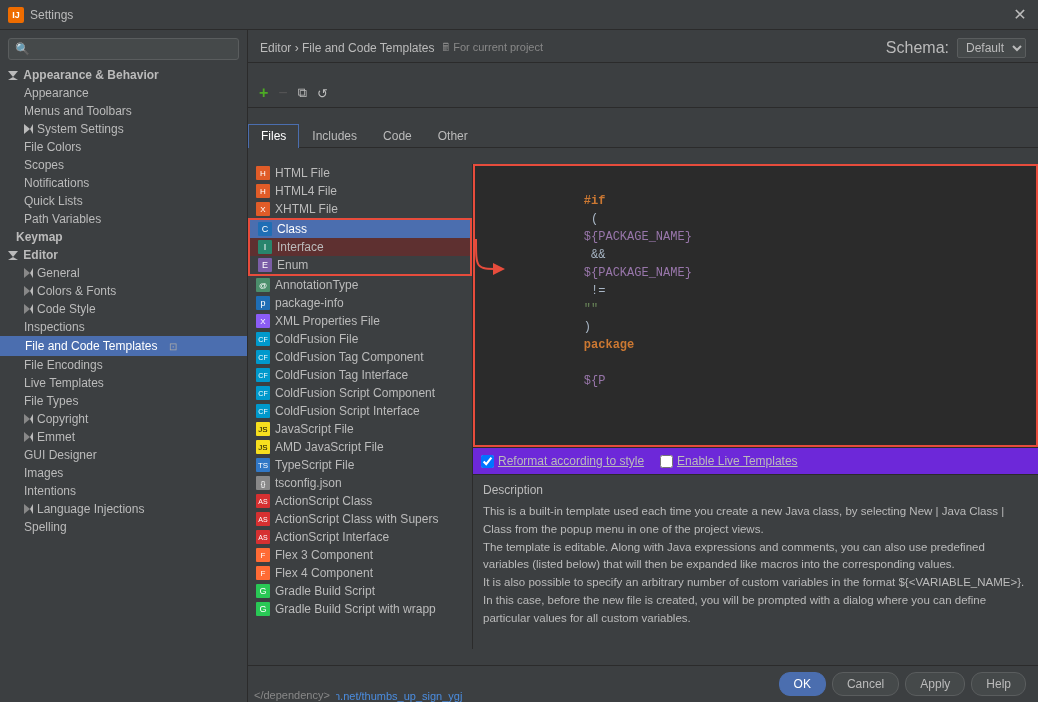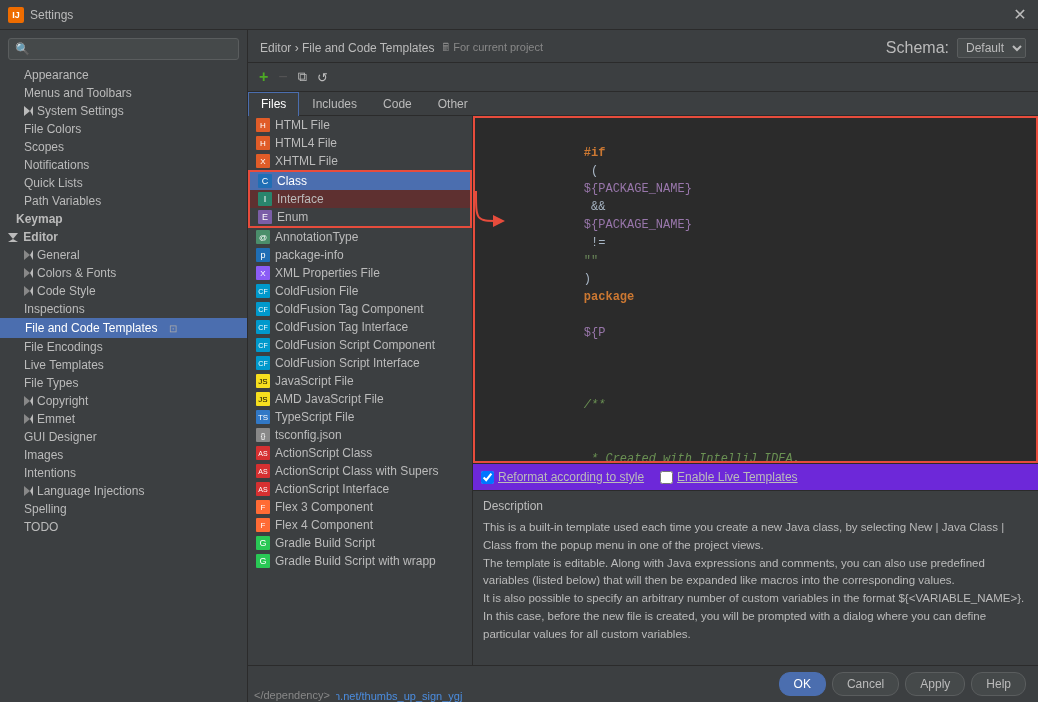--- a/index.html
+++ b/index.html
@@ -133,20 +133,21 @@
       border-top: 6px solid #bbbbbb;
     }
 
     
     .right-panel {
       flex: 1;
       display: flex;
       flex-direction: column;
       overflow: hidden;
       background: #3c3f41;
+      gap: 16px;
     }
 
     .panel-header {
       padding: 8px 12px 4px 12px;
       border-bottom: 1px solid #2b2b2b;
       display: flex;
       align-items: center;
       gap: 4px;
       font-size: 12px;
       color: #bbbbbb;
@@ -384,20 +385,24 @@
   <div class="title-bar-close">✕</div>
 </div>
 
 <div class="main-container">
   <div class="content-area">
 
     <div class="sidebar">
       <input class="sidebar-search" type="text" placeholder="🔍" style="">
 
       
+      <div class="sidebar-group-header">
+        <span class="triangle triangle-down"></span>
+        &nbsp;Appearance &amp; Behavior
+      </div>
       <div class="sidebar-item level2">
           <span>Appearance</span>
         </div>
       <div class="sidebar-item level2">
           <span>Menus and Toolbars</span>
         </div>
       <div class="sidebar-item level2">
         <span class="triangle triangle-right"></span>
         <span>System Settings</span>
       </div>
@@ -471,23 +476,20 @@
         </div>
       <div class="sidebar-item level2">
           <span>Intentions</span>
         </div>
       <div class="sidebar-item level2">
         <span class="triangle triangle-right" style="border-left-color:#888;"></span>
         <span>Language Injections</span>
       </div>
       <div class="sidebar-item level2">
           <span>Spelling</span>
-        </div>
-      <div class="sidebar-item level2">
-          <span>TODO</span>
         </div>
     </div>
 
     <div class="right-panel" style="position:relative;">
 
       <div class="panel-header">
         <span>Editor › File and Code Templates</span>
         <span class="panel-header-project">For current project</span>
         <span style="flex:1;"></span>
         <span style="font-size:16px; color:#bbbbbb; margin-right:4px;">Schema:</span>

